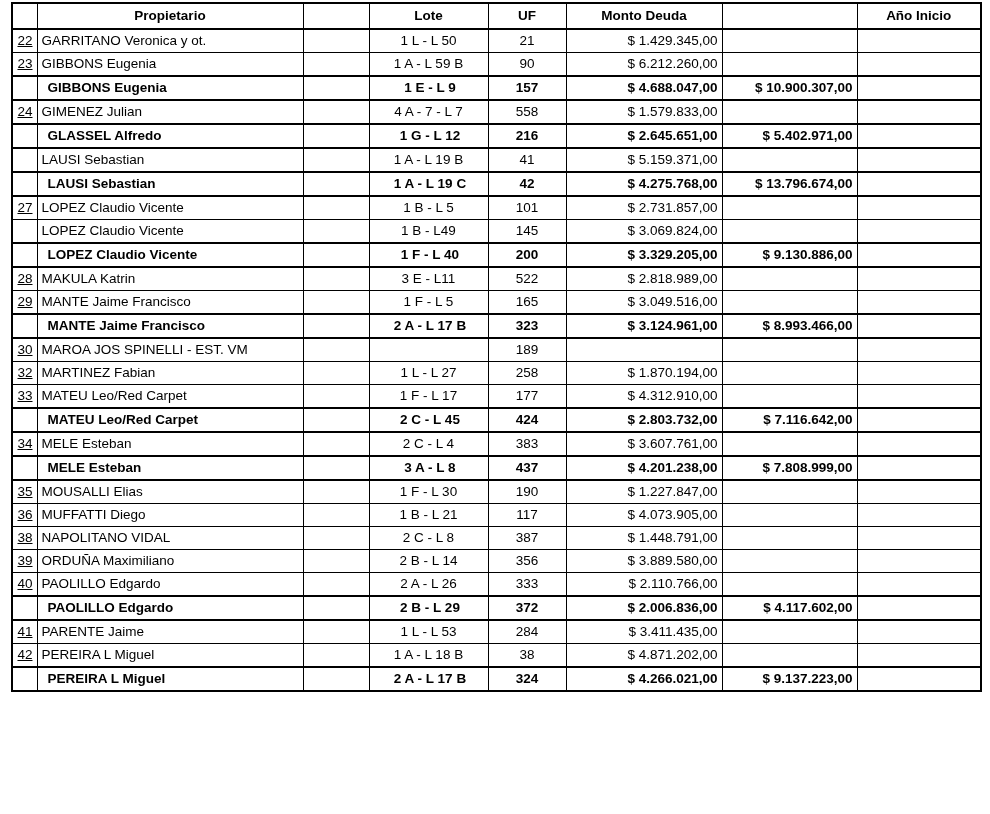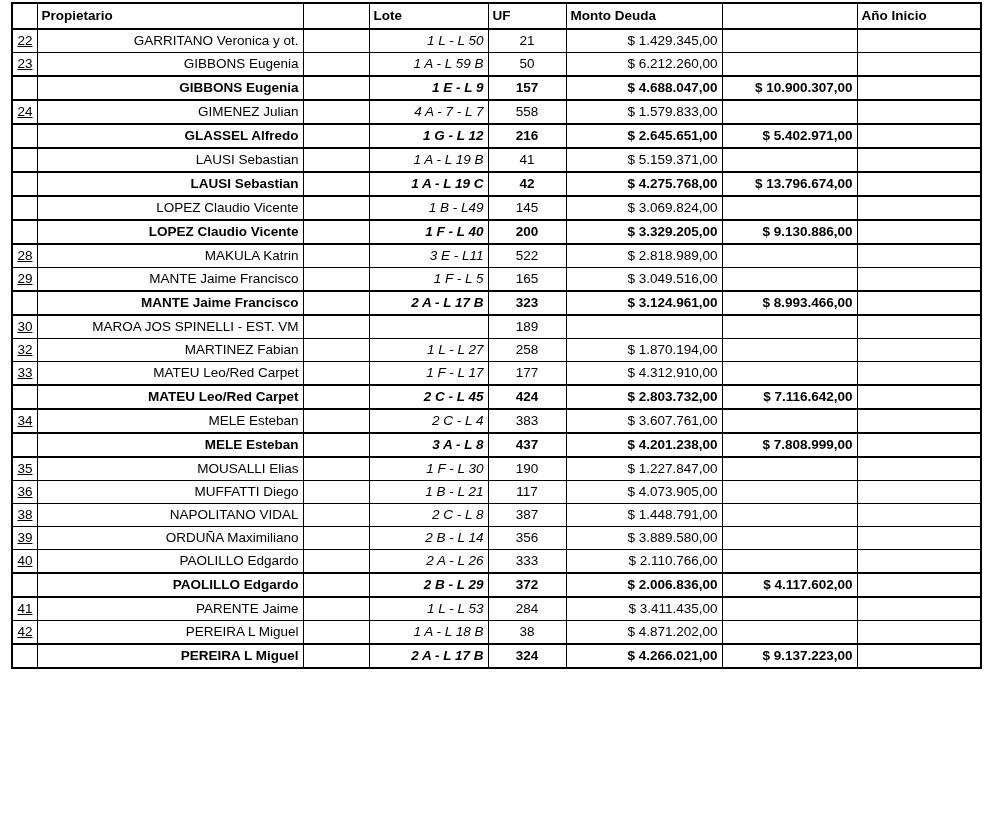--- a/index.html
+++ b/index.html
@@ -42,33 +42,33 @@
     vertical-align: middle;
     white-space: nowrap;
     overflow: hidden;
     font-weight: normal;
     font-size: 13.5px;
     line-height: 1;
   }
 
   
   tr.head th {
-    text-align: left;
+    text-align: center;
     font-weight: bold;
     border-top: 2px solid #000;
     border-bottom: 2px solid #000;
     height: 24px;
   }
   tr.head th.blank { border-top: 2px solid #000; border-bottom: 2px solid #000; }
 
   
   td.num   { text-align: right;  padding-right: 3px; text-decoration: underline; }
-  td.owner { text-align: right;   padding-left: 5px; }
+  td.owner { text-align: left;   padding-left: 5px; }
   td.gap   { }
-  td.lote  { text-align: right;   padding-left: 5px; font-style: italic; }
+  td.lote  { text-align: center;   padding-left: 5px; }
   td.uf    { text-align: center; }
   td.monto { text-align: right;  padding-right: 5px; }
   td.total { text-align: right;  padding-right: 5px; }
   td.anio  { }
 
   
   tr.subtotal td {
     font-weight: bold;
     border-top: 2px solid #000;
     border-bottom: 2px solid #000;
@@ -119,21 +119,21 @@
           <td class="uf">21</td>
           <td class="monto">$ 1.429.345,00</td>
           <td class="total"></td>
           <td class="anio"></td>
         </tr>
         <tr>
           <td class="num">23</td>
           <td class="owner">GIBBONS Eugenia</td>
           <td class="gap"></td>
           <td class="lote">1 A - L 59 B</td>
-          <td class="uf">50</td>
+          <td class="uf">90</td>
           <td class="monto">$ 6.212.260,00</td>
           <td class="total"></td>
           <td class="anio"></td>
         </tr>
         <tr class="subtotal">
           <td class="num"></td>
           <td class="owner">GIBBONS Eugenia</td>
           <td class="gap"></td>
           <td class="lote">1 E - L 9</td>
           <td class="uf">157</td>
@@ -174,20 +174,30 @@
         <tr class="subtotal">
           <td class="num"></td>
           <td class="owner">LAUSI Sebastian</td>
           <td class="gap"></td>
           <td class="lote">1 A - L 19 C</td>
           <td class="uf">42</td>
           <td class="monto">$ 4.275.768,00</td>
           <td class="total">$ 13.796.674,00</td>
           <td class="anio"></td>
         </tr>
+        <tr class="after-subtotal">
+          <td class="num">27</td>
+          <td class="owner">LOPEZ Claudio Vicente</td>
+          <td class="gap"></td>
+          <td class="lote">1 B - L 5</td>
+          <td class="uf">101</td>
+          <td class="monto">$ 2.731.857,00</td>
+          <td class="total"></td>
+          <td class="anio"></td>
+        </tr>
         <tr>
           <td class="num"></td>
           <td class="owner">LOPEZ Claudio Vicente</td>
           <td class="gap"></td>
           <td class="lote">1 B - L49</td>
           <td class="uf">145</td>
           <td class="monto">$ 3.069.824,00</td>
           <td class="total"></td>
           <td class="anio"></td>
         </tr>

